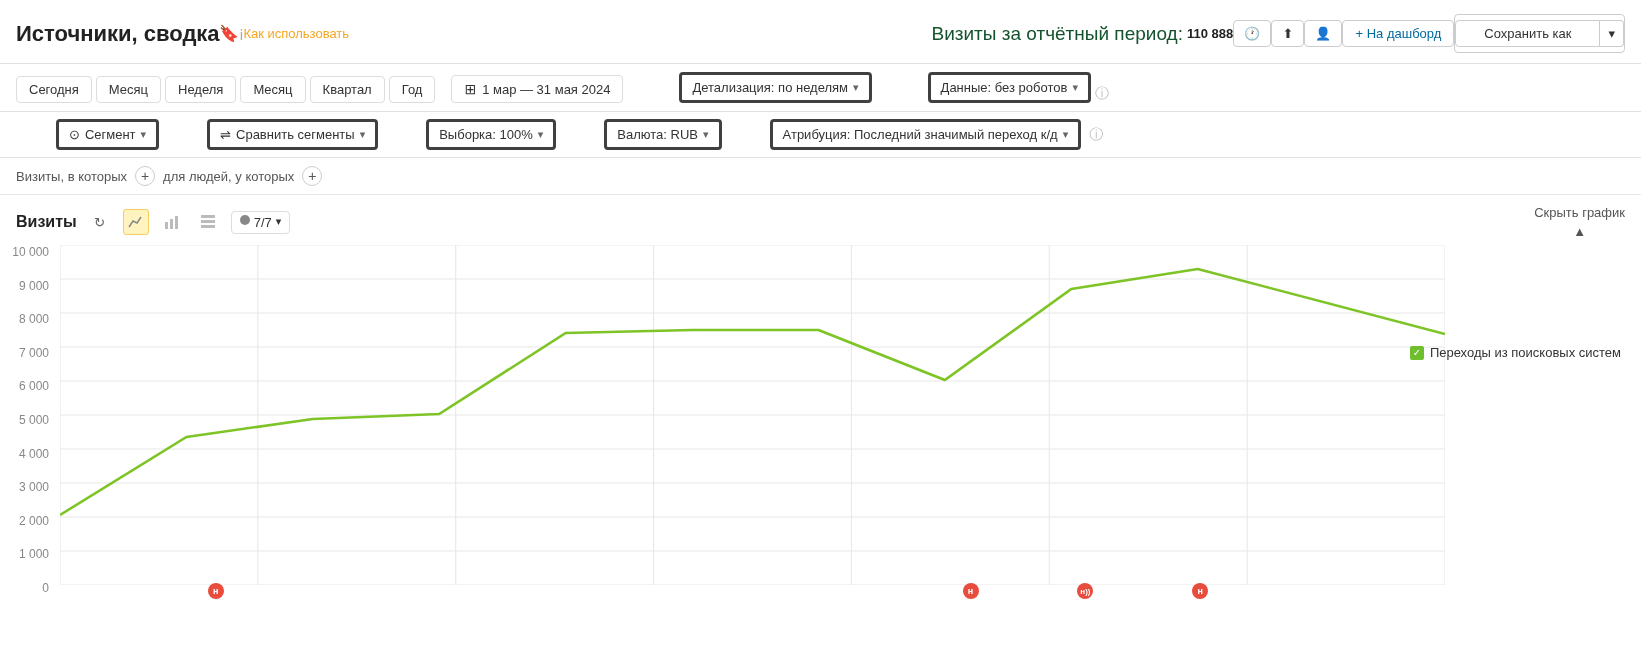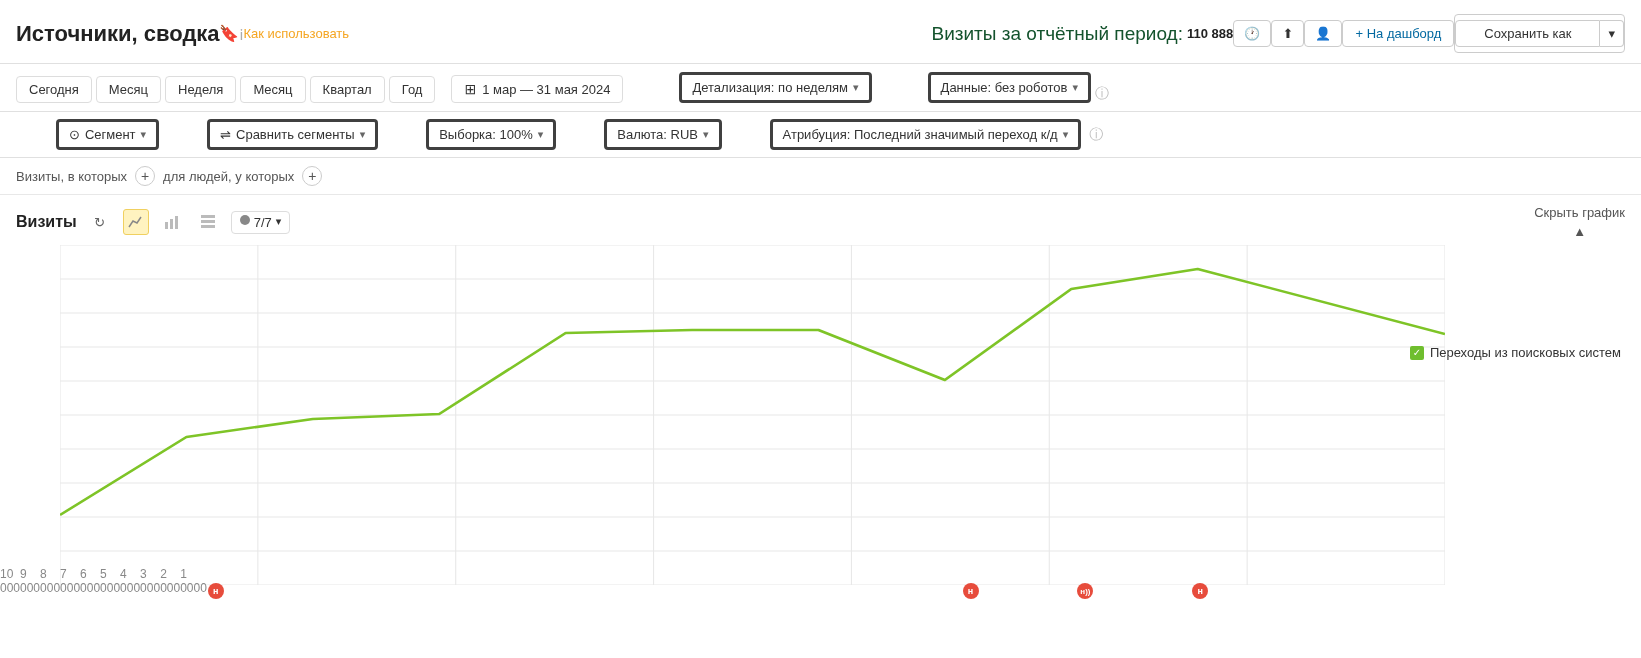--- a/index.html
+++ b/index.html
@@ -245,21 +245,21 @@
     }
 
     
     .y-axis-labels {
       position: absolute;
       left: 0;
       top: 0;
       bottom: 30px;
       width: 55px;
       display: flex;
-      flex-direction: row;
+      flex-direction: column;
       justify-content: space-between;
       align-items: flex-end;
       padding-right: 6px;
       font-size: 12px;
       color: #888;
     }
 
     
     .x-axis-labels {
       position: absolute;

